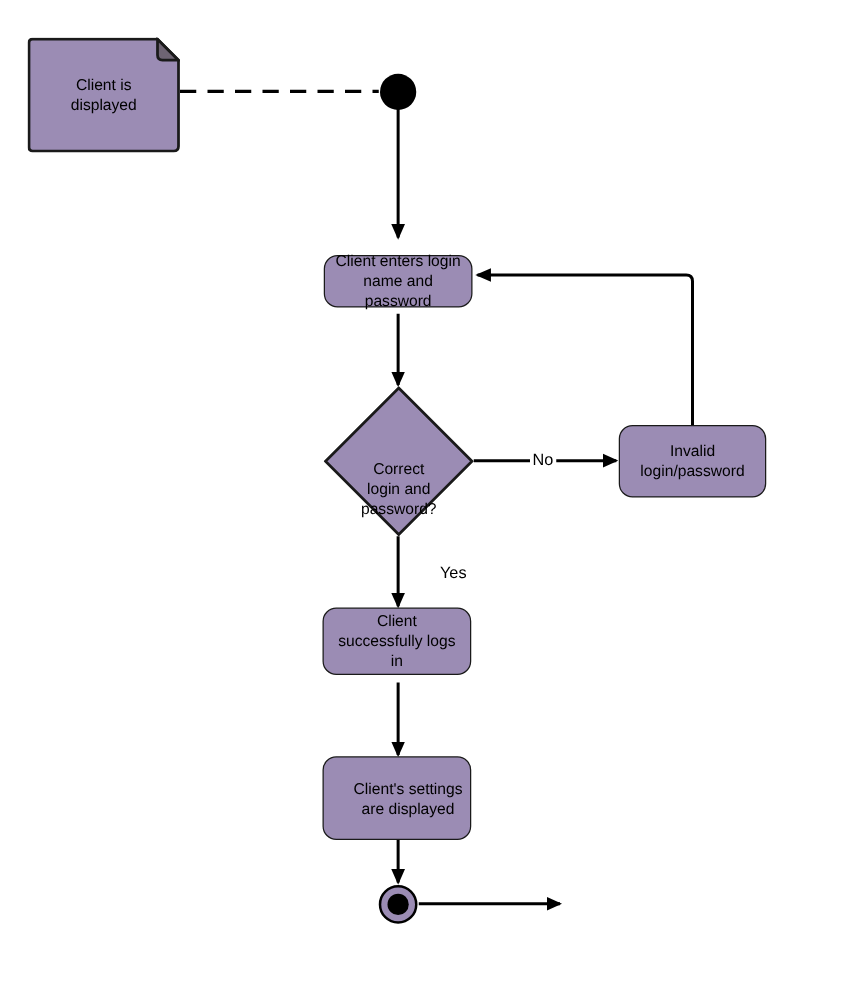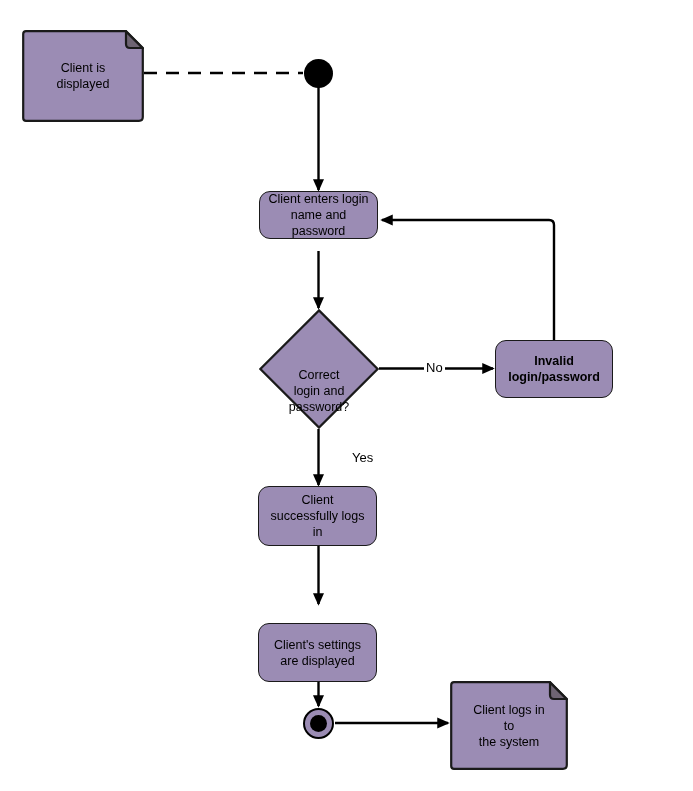--- a/index.html
+++ b/index.html
@@ -139,21 +139,21 @@
       <path d="M 104 1.5 L 104 14 Q 104 18 108 18 L 120.5 18 Z" fill="#6e6473" stroke="#1a1a1a" stroke-width="2.2"></path>
     </svg>
     <div class="note-text">
       <div>Client is</div>
       <div>displayed</div>
     </div>
   </div>
 
   <div class="initial-node" style="left:304px; top:59px; width:29px; height:29px;"></div>
 
-  <div class="node activity" style="left:259px; top:191px; width:119px; height:48px;">
+  <div class="node activity" style="left:259px; top:204px; width:119px; height:42px;">
     <div>
       <div>Client enters login</div>
       <div>name and</div>
       <div>password</div>
     </div>
   </div>
 
   <div class="node decision" style="left:259px; top:309px; width:120px; height:120px;">
     <svg class="dia-svg" viewBox="0 0 120 120" xmlns="http://www.w3.org/2000/svg" preserveAspectRatio="none">
       <path d="M 60 1.4 L 118.6 60 L 60 118.6 L 1.4 60 Z" fill="#9b8cb4" stroke="#1a1a1a" stroke-width="2.2"></path>
@@ -162,50 +162,40 @@
       <div>Correct</div>
       <div>login and</div>
       <div>password?</div>
     </div>
   </div>
 
   <div class="edge-label" style="left:424px; top:360px;">No</div>
 
   <div class="edge-label" style="left:311px; top:450px;margin-left:39px;">Yes</div>
 
-  <div class="node activity" style="left:495px; top:340px; width:118px; height:58px;font-weight:bold;">
+  <div class="node activity" style="left:495px; top:340px; width:118px; height:58px;">
     <div>
       <div>Invalid</div>
       <div>login/password</div>
     </div>
   </div>
 
-  <div class="node activity" style="left:258px; top:486px; width:119px; height:60px;">
+  <div class="node activity" style="left:258px; top:486px; width:119px; height:54px;">
     <div>
       <div>Client</div>
       <div>successfully logs</div>
       <div>in</div>
     </div>
   </div>
 
-  <div class="node activity" style="left:258px; top:623px; width:119px; height:59px;">
+  <div class="node activity" style="left:258px; top:605px; width:119px; height:67px;justify-content:flex-end;">
     <div>
       <div>Client's settings</div>
       <div>are displayed</div>
     </div>
   </div>
 
   <div class="final-node" style="left:303px; top:708px; width:31px; height:31px;">
     <div class="inner" style="width:17px; height:17px;"></div>
   </div>
 
-  <div class="node note" style="left:450px; top:681px; width:118px; height:89px;">
-    <svg class="note-svg" viewBox="0 0 118 89" xmlns="http://www.w3.org/2000/svg" preserveAspectRatio="none">
-      <path d="M 4 1.2 L 100 1.2 L 116.8 18 L 116.8 84 Q 116.8 87.8 113 87.8 L 4 87.8 Q 1.2 87.8 1.2 85 L 1.2 4 Q 1.2 1.2 4 1.2 Z" fill="#9b8cb4" stroke="#1a1a1a" stroke-width="2.2"></path>
-      <path d="M 100 1.5 L 100 14 Q 100 18 104 18 L 116.5 18 Z" fill="#6e6473" stroke="#1a1a1a" stroke-width="2.2"></path>
-    </svg>
-    <div class="note-text">
-      <div>Client logs in to</div>
-      <div>the system</div>
-    </div>
-  </div>
 
 </div>
 
 </body></html>

